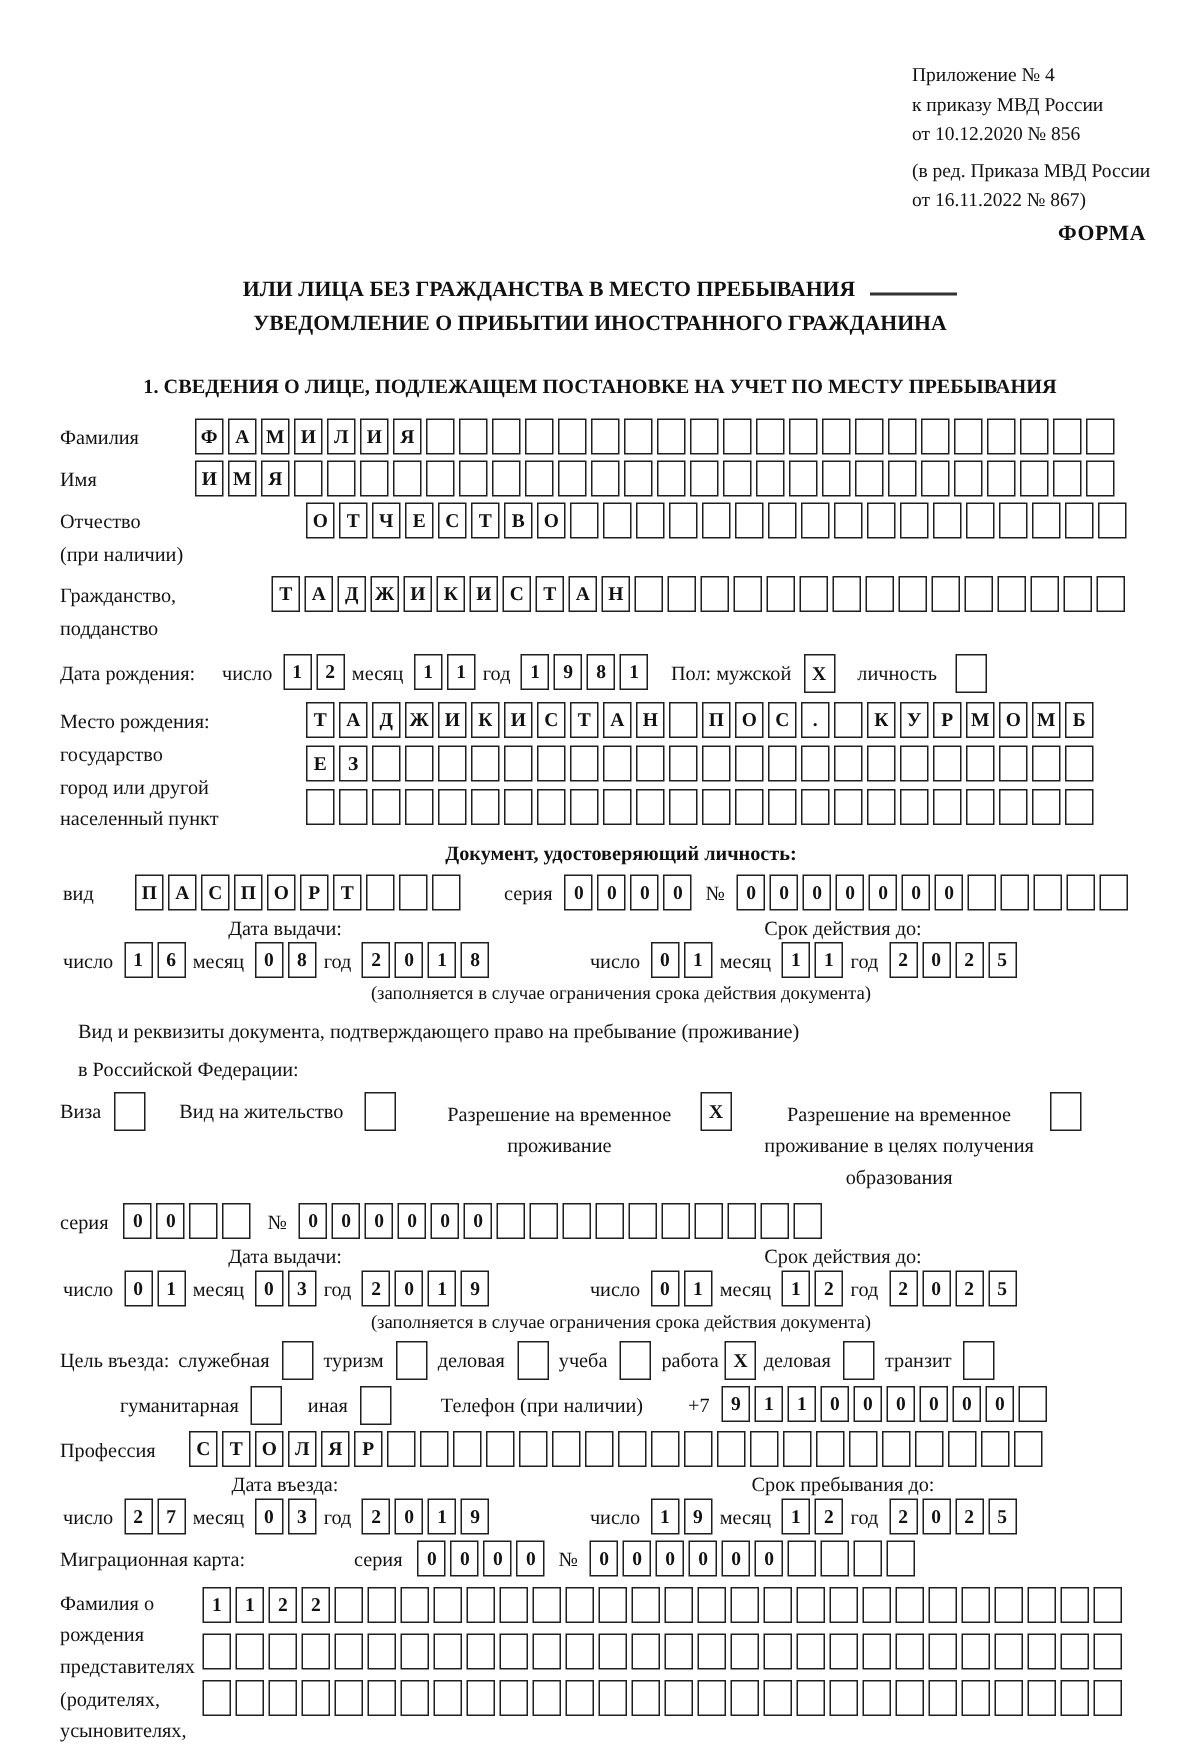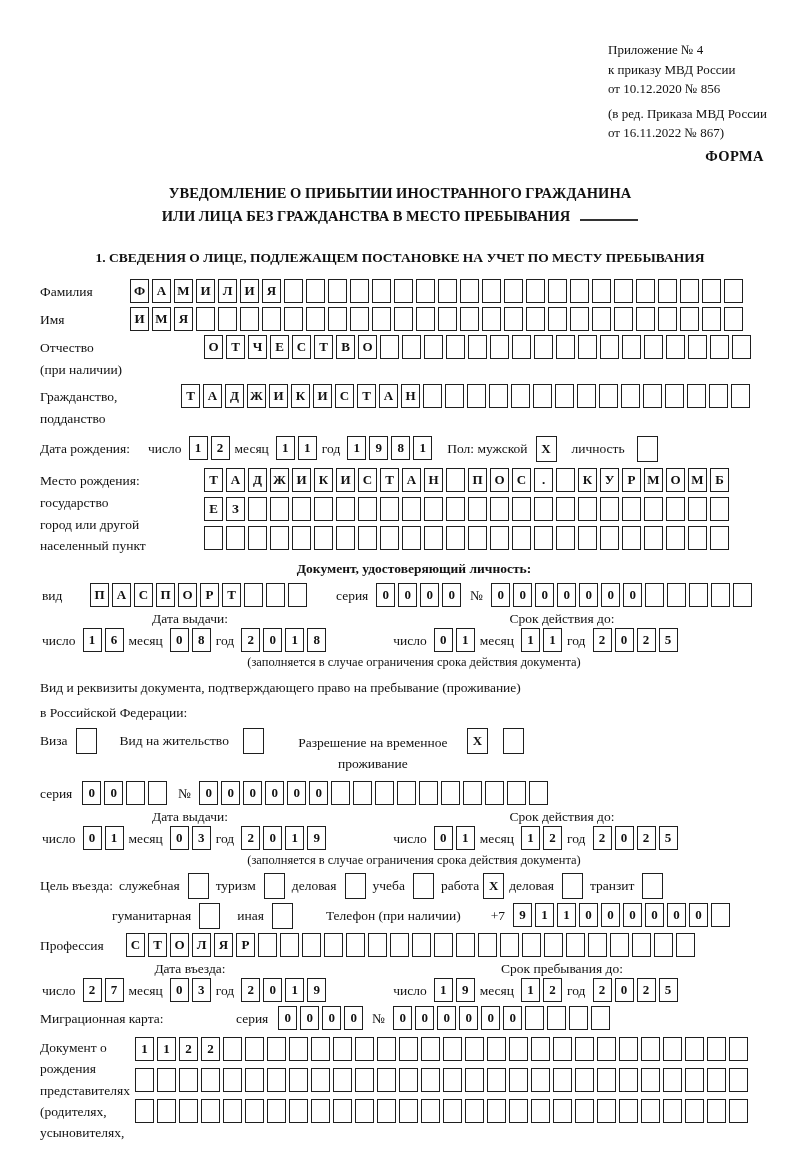--- a/index.html
+++ b/index.html
@@ -24,21 +24,21 @@
         display:flex;align-items:center;justify-content:center;font-weight:600;font-size:13px;}
   .chkbox .cell{width:19px;height:24px;}
   .stack > .cells{margin-bottom:5px;} .ml12{margin-left:12px;} .ml8{margin-left:8px;}
   .dlab{flex:none;padding-top:5px;margin:0 7px 0 2px;}
   .gap{flex:none;width:62px;}
   .center-b{ text-align:center;font-weight:bold;margin:4px 0 6px 0;}
   .dlrow{display:flex;margin-bottom:1px;}
   .dl1{width:300px;text-align:center;flex:none;}
   .dl2{width:340px;margin-left:52px;text-align:center;flex:none;}
   .note{text-align:center;font-size:12.5px;margin:-1px 0 5px 0;}
-  .intro{line-height:1.9;margin:2px 0 2px 0;}
+  .intro{line-height:1.9;margin:2px 0 2px 12px;}
   .pt{flex:none;padding-top:5px;}
   .ptc{flex:none;text-align:center;line-height:1.55;padding-top:5px;}
   .w170{width:172px;} .w185{width:185px;}
   .chkbox{flex:none;margin:0 4px 0 8px;}
   .lblcol{flex:none;width:95px;line-height:1.58;white-space:nowrap;padding-top:2px;}
 </style>
 </head>
 <body>
 
 <div class="page">
@@ -47,22 +47,22 @@
     <div>Приложение № 4</div>
     <div>к приказу МВД России</div>
     <div>от 10.12.2020 № 856</div>
     <div class="g">(в ред. Приказа МВД России</div>
     <div>от 16.11.2022 № 867)</div>
   </div>
 
   <div class="forma">ФОРМА</div>
 
   <div class="title">
+    <div><span>ИЛИ ЛИЦА БЕЗ ГРАЖДАНСТВА В МЕСТО ПРЕБЫВАНИЯ</span><span class="u"></span></div>
     <div>УВЕДОМЛЕНИЕ О ПРИБЫТИИ ИНОСТРАННОГО ГРАЖДАНИНА</div>
-    <div><span>ИЛИ ЛИЦА БЕЗ ГРАЖДАНСТВА В МЕСТО ПРЕБЫВАНИЯ</span><span class="u"></span></div>
   </div>
 
   <div class="sect">1. СВЕДЕНИЯ О ЛИЦЕ, ПОДЛЕЖАЩЕМ ПОСТАНОВКЕ НА УЧЕТ ПО МЕСТУ ПРЕБЫВАНИЯ</div>
 
   <div class="body">
 
     <div class="frow">
       <div class="lbl w90">Фамилия</div>
       <div class="cells">
           <span class="cell">Ф</span>
@@ -411,20 +411,21 @@
           <span class="cell"></span>
         </div>
       <span class="pt" style="margin-left:16px;">Вид на жительство</span>
       <div class="cells chkbox" style="margin-left:14px;">
           <span class="cell"></span>
         </div>
       <div class="ptc w170" style="margin-left:16px;">Разрешение на временное проживание</div>
       <div class="cells chkbox">
           <span class="cell">X</span>
         </div>
+      <div class="ptc w185" style="margin-left:12px;">Разрешение на временное проживание в целях получения образования</div>
       <div class="cells chkbox">
           <span class="cell"></span>
         </div>
     </div>
 
     <div class="frow" style="margin-top:6px;">
       <span class="lbl" style="margin-right:10px;">серия</span>
       <div class="cells">
           <span class="cell">0</span>
           <span class="cell">0</span>
@@ -521,21 +522,21 @@
       <div class="cells chkbox">
           <span class="cell"></span>
         </div>
       <span class="pt">транзит</span>
       <div class="cells chkbox">
           <span class="cell"></span>
         </div>
     </div>
 
     <div class="frow">
-      <span class="pt" style="margin-left:72px;">гуманитарная</span>
+      <span class="pt" style="margin-left:40px;">гуманитарная</span>
       <div class="cells chkbox">
           <span class="cell"></span>
         </div>
       <span class="pt" style="margin-left:10px;">иная</span>
       <div class="cells chkbox">
           <span class="cell"></span>
         </div>
       <span class="pt" style="margin-left:26px;">Телефон (при наличии)</span>
       <span class="pt" style="margin-left:30px;margin-right:8px;">+7</span>
       <div class="cells">
@@ -645,21 +646,21 @@
           <span class="cell">0</span>
           <span class="cell"></span>
           <span class="cell"></span>
           <span class="cell"></span>
           <span class="cell"></span>
         </div>
     </div>
 
     <div class="frow" style="margin-top:5px;">
       <div class="lblcol">
-        <div>Документ о</div>
+        <div>Фамилия о</div>
         <div>рождения</div>
         <div>представителях</div>
         <div>(родителях,</div>
         <div>усыновителях,</div>
 
       </div>
       <div class="stack" style="padding-top:2px;">
         <div class="cells" style="margin-bottom:7px;">
             <span class="cell">1</span>
             <span class="cell">1</span>

